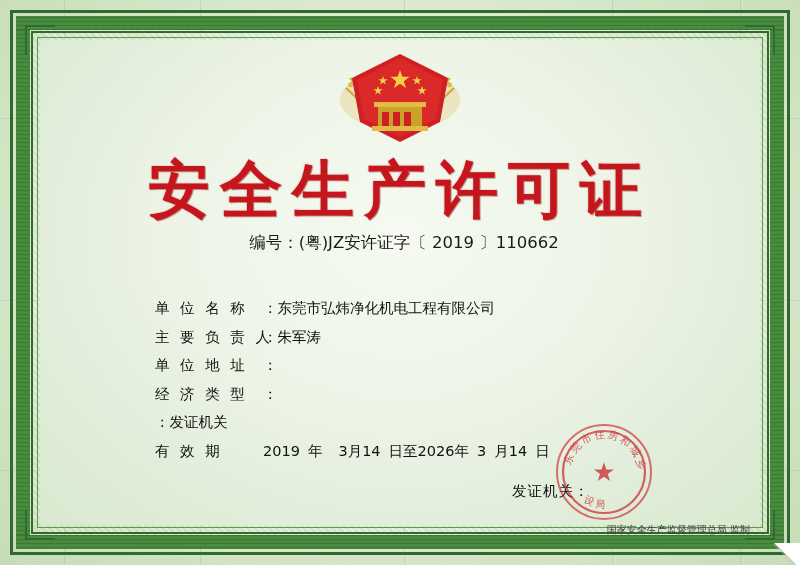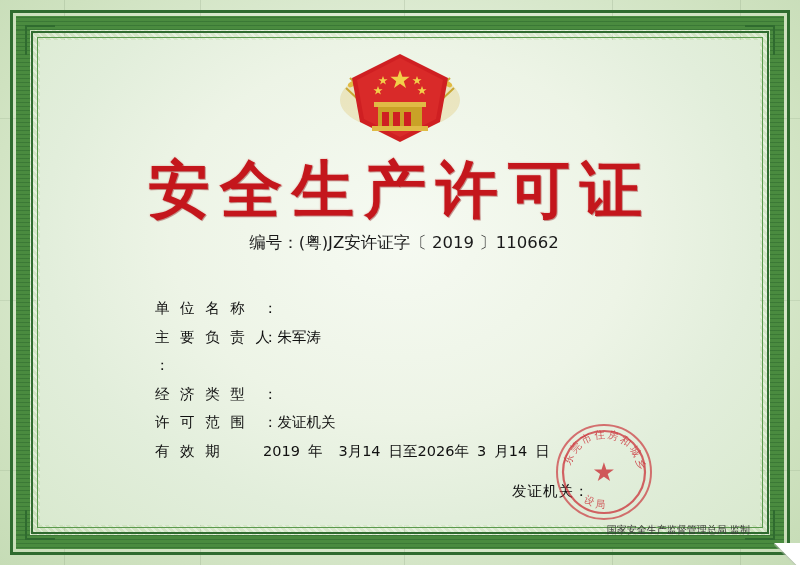--- a/index.html
+++ b/index.html
@@ -310,39 +310,40 @@
 
   <div class="cert-no">
     <span>编号：</span><span>(粤)JZ安许证字〔 2019 〕110662</span>
   </div>
 
   <div class="fields">
 
     <div class="row">
       <span class="lbl">单 位 名 称</span>
       <span class="colon">：</span>
+      <span class="val">东莞市弘炜净化机电工程有限公司</span>
     </div>
 
     <div class="row">
       <span class="lbl">主 要 负 责 人</span>
       <span class="colon">：</span>
       <span class="val">朱军涛</span>
     </div>
 
     <div class="row">
+      <span class="lbl">单 位 地 址</span>
       <span class="colon">：</span>
     </div>
 
     <div class="row">
       <span class="lbl">经 济 类 型</span>
       <span class="colon">：</span>
     </div>
 
     <div class="row">
-      <span class="lbl">许 可 范 围</span>
       <span class="colon">：</span>
       <span class="val">发证机关</span>
     </div>
 
     <div class="row">
       <span class="lbl">有 效 期</span>
       <span class="val-seg">
         <span>2019</span><span class="gap-s"></span><span>年</span><span class="gap"></span><span>3</span><span>月</span><span>14</span><span class="gap-s"></span><span>日</span><span>至</span><span>2026</span><span>年</span><span class="gap-s"></span><span>3</span><span class="gap-s"></span><span>月</span><span>14</span><span class="gap-s"></span><span>日</span>
       </span>
     </div>

